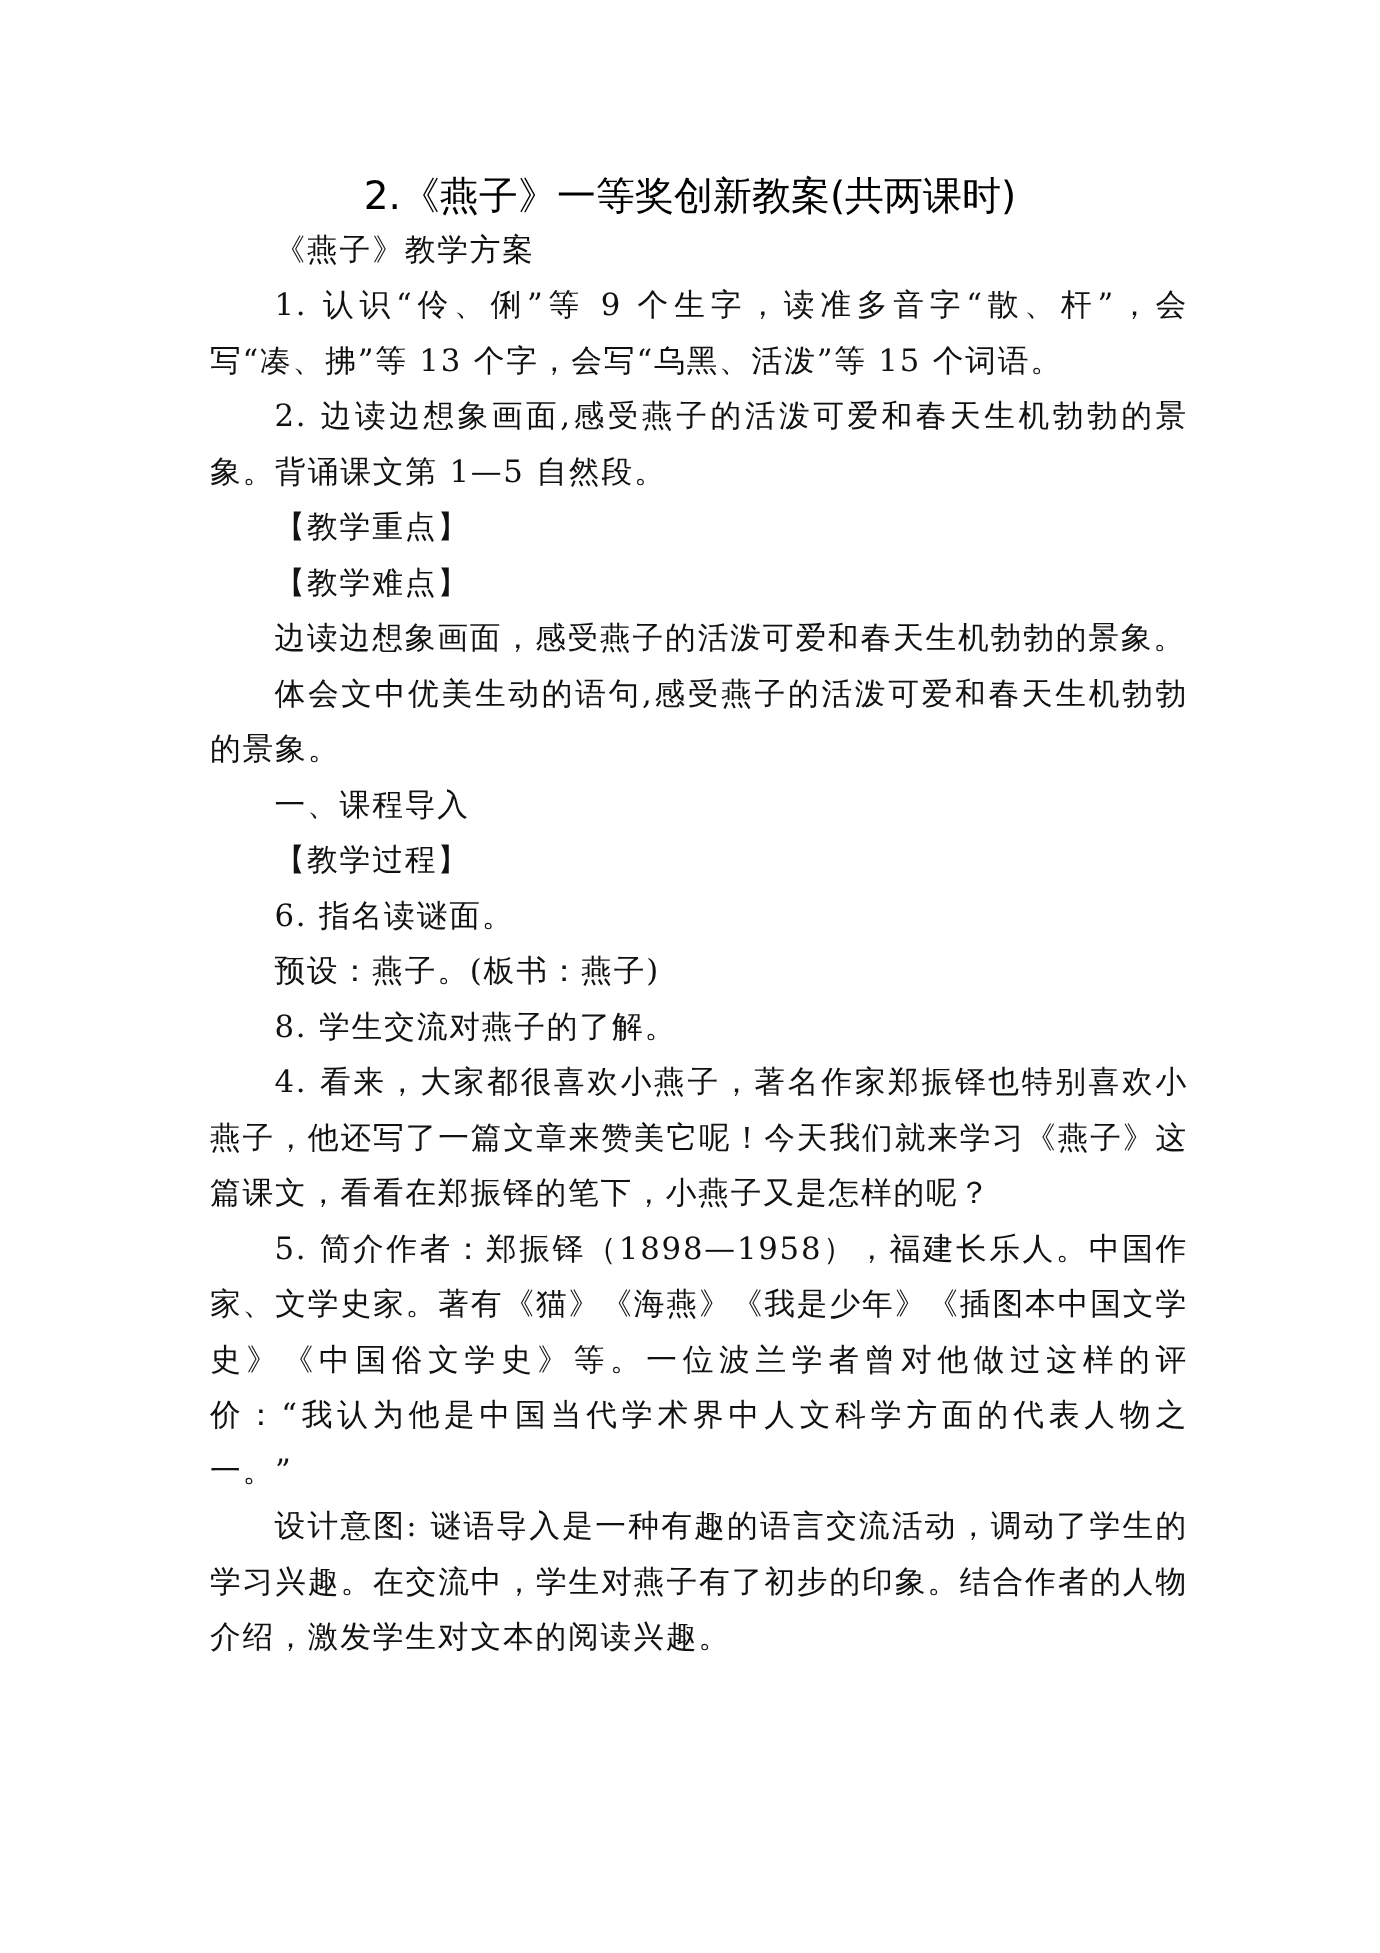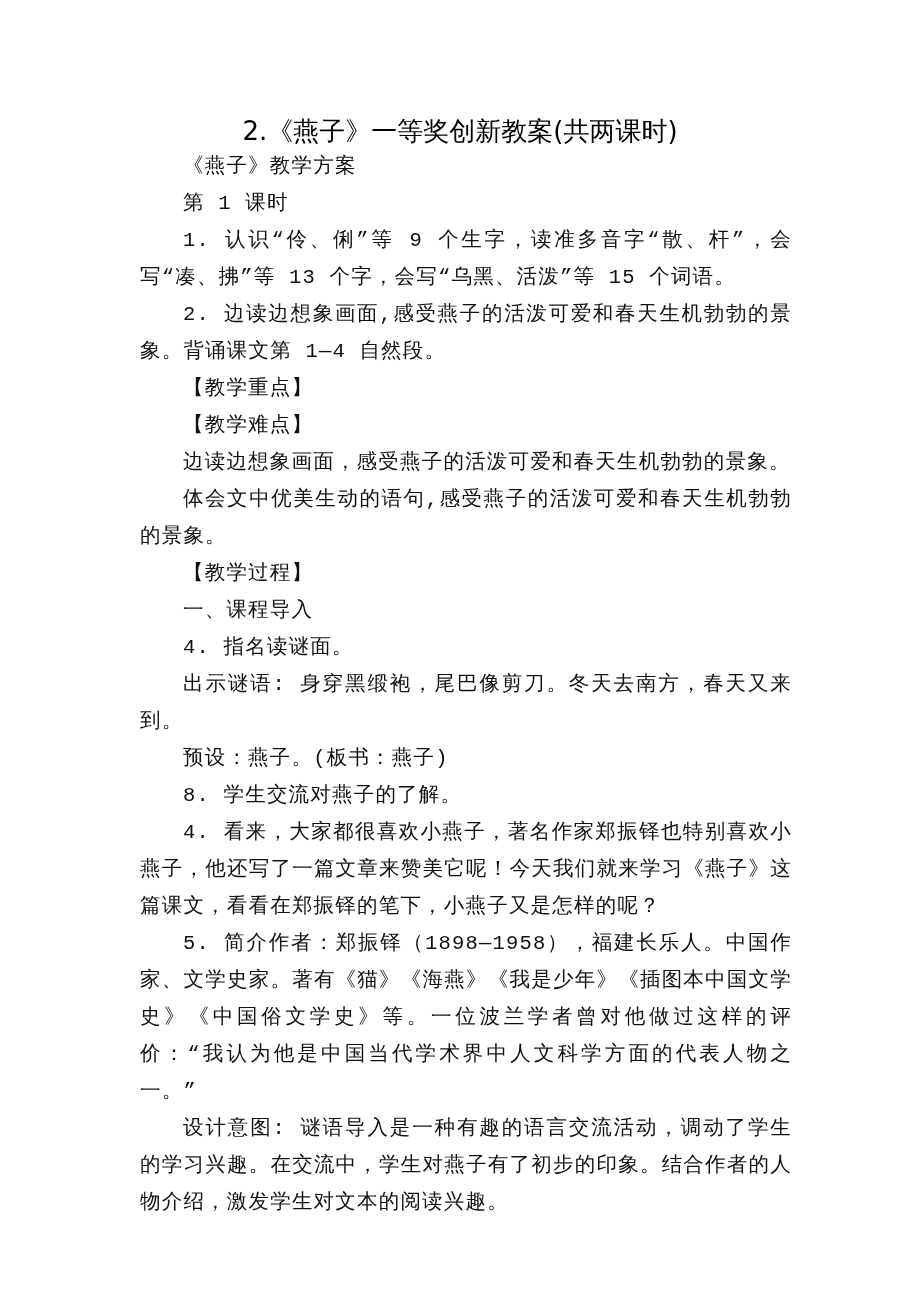--- a/index.html
+++ b/index.html
@@ -8,40 +8,38 @@
   .title {
     position: absolute; left: 0; width: 920px; top: 114px;
     text-align: center; font-family: "DejaVu Sans", sans-serif;
     font-size: 26px; color: #000; letter-spacing: 0px; line-height: 34px;
   }
   .content {
     position: absolute; left: 140px; top: 148px; width: 652px;
     font-family: "DejaVu Serif", serif; font-size: 20.5px; color: #111;
     line-height: 37px; letter-spacing: 1.2px;
   }
-  .content p { margin: 0; padding: 0; text-align: justify; text-align-last: left; font-family: Liberation Mono, monospace; }
+  .content p { margin: 0; padding: 0; text-align: justify; text-align-last: left; }
   .indent { text-indent: 43px; }
 </style>
 </head>
 <body>
 
 <div class="page">
   <div class="title">2.《燕子》一等奖创新教案(共两课时)</div>
   <div class="content">
     <p class="indent">《燕子》教学方案</p>
-    <p class="indent">第 1 课时</p>
     <p class="indent">1. 认识“伶、俐”等 9 个生字，读准多音字“散、杆”，会写“凑、拂”等 13 个字，会写“乌黑、活泼”等 15 个词语。</p>
-    <p class="indent">2. 边读边想象画面,感受燕子的活泼可爱和春天生机勃勃的景象。背诵课文第 1—4 自然段。</p>
+    <p class="indent">2. 边读边想象画面,感受燕子的活泼可爱和春天生机勃勃的景象。背诵课文第 1—5 自然段。</p>
     <p class="indent">【教学重点】</p>
     <p class="indent">【教学难点】</p>
     <p class="indent">边读边想象画面，感受燕子的活泼可爱和春天生机勃勃的景象。</p>
     <p class="indent">体会文中优美生动的语句,感受燕子的活泼可爱和春天生机勃勃的景象。</p>
+    <p class="indent">一、课程导入</p>
     <p class="indent">【教学过程】</p>
-    <p class="indent">一、课程导入</p>
-    <p class="indent">4. 指名读谜面。</p>
-    <p class="indent">出示谜语: 身穿黑缎袍，尾巴像剪刀。冬天去南方，春天又来到。</p>
+    <p class="indent">6. 指名读谜面。</p>
     <p class="indent">预设：燕子。(板书：燕子)</p>
     <p class="indent">8. 学生交流对燕子的了解。</p>
     <p class="indent">4. 看来，大家都很喜欢小燕子，著名作家郑振铎也特别喜欢小燕子，他还写了一篇文章来赞美它呢！今天我们就来学习《燕子》这篇课文，看看在郑振铎的笔下，小燕子又是怎样的呢？</p>
     <p class="indent">5. 简介作者：郑振铎（1898—1958），福建长乐人。中国作家、文学史家。著有《猫》《海燕》《我是少年》《插图本中国文学史》《中国俗文学史》等。一位波兰学者曾对他做过这样的评价：“我认为他是中国当代学术界中人文科学方面的代表人物之一。”</p>
     <p class="indent">设计意图: 谜语导入是一种有趣的语言交流活动，调动了学生的学习兴趣。在交流中，学生对燕子有了初步的印象。结合作者的人物介绍，激发学生对文本的阅读兴趣。</p>
   </div>
 </div>
 
 </body></html>

